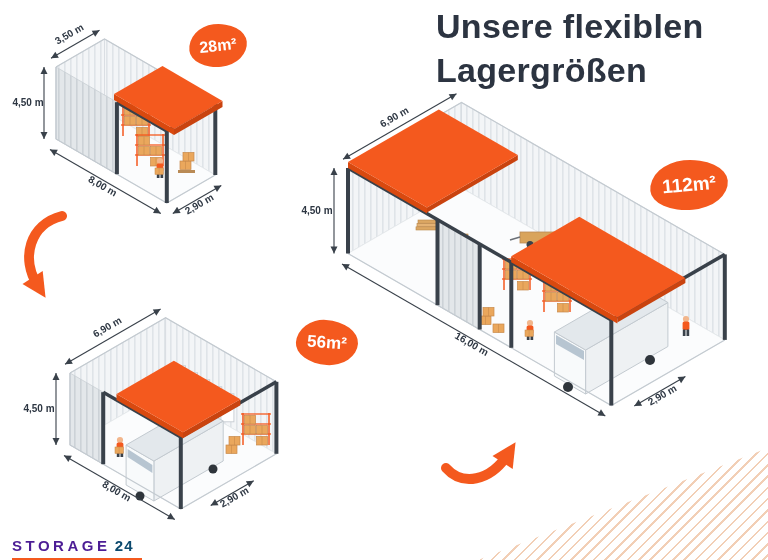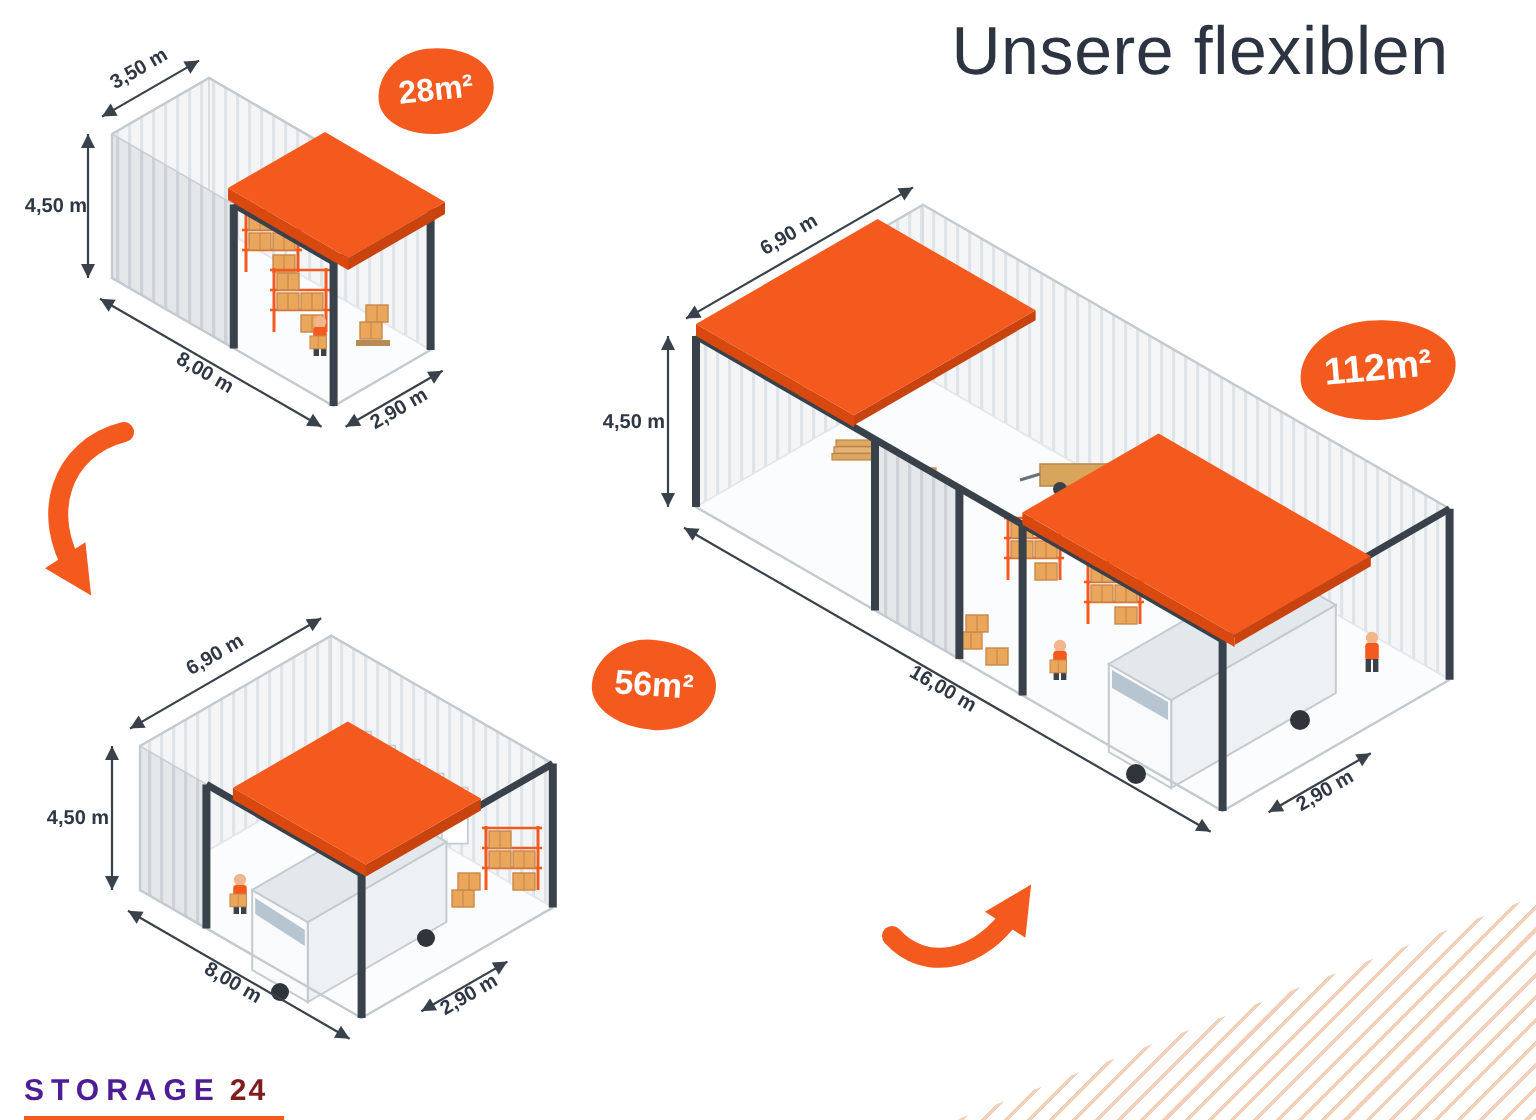--- a/index.html
+++ b/index.html
@@ -1,37 +1,37 @@
 <!DOCTYPE html>
 <html><head>
 <meta charset="utf-8">
 <style>
   html,body{margin:0;padding:0;background:#fff;}
   .canvas{position:relative;width:768px;height:560px;background:#ffffff;overflow:hidden;
           font-family:"Liberation Sans",sans-serif;}
-  .title{position:absolute;left:436px;top:4px;width:328px;text-align:center;
-         font-size:34px;font-weight:normal;color:#2c3441;line-height:1.3;letter-spacing:.3px;}
+  .title{position:absolute;left:436px;top:4px;width:328px;
+         font-size:34px;font-weight:bold;color:#2c3441;line-height:1.3;letter-spacing:.3px;}
   .unit{position:absolute;}
   .unit svg text{font-family:"Liberation Sans",sans-serif;font-size:10px;font-weight:bold;
                  fill:#2e3743;text-anchor:middle;}
   .dim line{stroke:#39414a;stroke-width:1.1;}
   .badge{position:absolute;background:#f4591e;color:#fff;font-weight:bold;
          display:flex;align-items:center;justify-content:center;
          border-radius:46% 54% 48% 52% / 55% 48% 52% 45%;}
   .badge1{left:189px;top:24px;width:58px;height:43px;font-size:16px;transform:rotate(-6deg);}
   .badge2{left:296px;top:320px;width:62px;height:45px;font-size:17px;transform:rotate(4deg);}
   .badge3{left:650px;top:160px;width:78px;height:50px;font-size:19px;transform:rotate(-5deg);}
   .arrow{position:absolute;}
   .stripes{position:absolute;right:0;bottom:0;width:290px;height:112px;
            clip-path:polygon(100% 0,100% 100%,0 100%);
            background:repeating-linear-gradient(135deg,#f2cfb6 0 1.8px,rgba(0,0,0,0) 1.8px 8px);}
   .logo{position:absolute;left:12px;top:537px;border-bottom:2.5px solid #f4591e;
         padding:0 8px 3px 0;white-space:nowrap;}
   .logo-name{color:#4c1d95;font-weight:bold;font-size:15px;letter-spacing:3.5px;}
-  .logo-number{color:#7f1d1d;font-weight:bold;font-size:15px;letter-spacing:1px;}
+  .logo-number{color:#0c4a6e;font-weight:bold;font-size:15px;letter-spacing:1px;}
   .defs{position:absolute;width:0;height:0;}
 </style>
 </head>
 <body>
 
 <div class="canvas">
 
   <svg class="defs" aria-hidden="true">
     <defs>
       <pattern id="corrD" width="6" height="10" patternUnits="userSpaceOnUse">
@@ -77,20 +77,21 @@
           <circle cx="0" cy="-17" r="3.1" fill="#f2b68c"></circle>
         <rect x="-3.4" y="-14.5" width="6.8" height="8.5" rx="1.5" fill="#f4591e"></rect>
         <rect x="-3.2" y="-6.5" width="2.7" height="6.5" fill="#39414a"></rect>
         <rect x="0.5" y="-6.5" width="2.7" height="6.5" fill="#39414a"></rect>
         </g>
     </defs>
   </svg>
 
   <header class="title">
     <div>Unsere flexiblen</div>
+    <div>Lagergrößen</div>
   </header>
 
   <div class="unit" style="left:10px;top:12px;width:250px;height:210px">
     <svg viewBox="0 0 250 210" width="250" height="210">
       <polygon points="46,55 94.5,27 94.5,99 46,127" fill="url(#corrL)" stroke="#d6dbdf" stroke-width="0.8"></polygon>
       <polygon points="94.5,27 205.3,91 205.3,163 94.5,99" fill="url(#corrL)" stroke="#d6dbdf" stroke-width="0.8"></polygon>
       <polygon points="46,127 156.8,191 205.3,163 94.5,99" fill="#fbfcfd" stroke="#e4e8eb" stroke-width="0.8"></polygon>
       <g>
         <use href="#rackDef" transform="translate(112,122)"></use>
         <use href="#rackDef" transform="translate(126,152)"></use>

